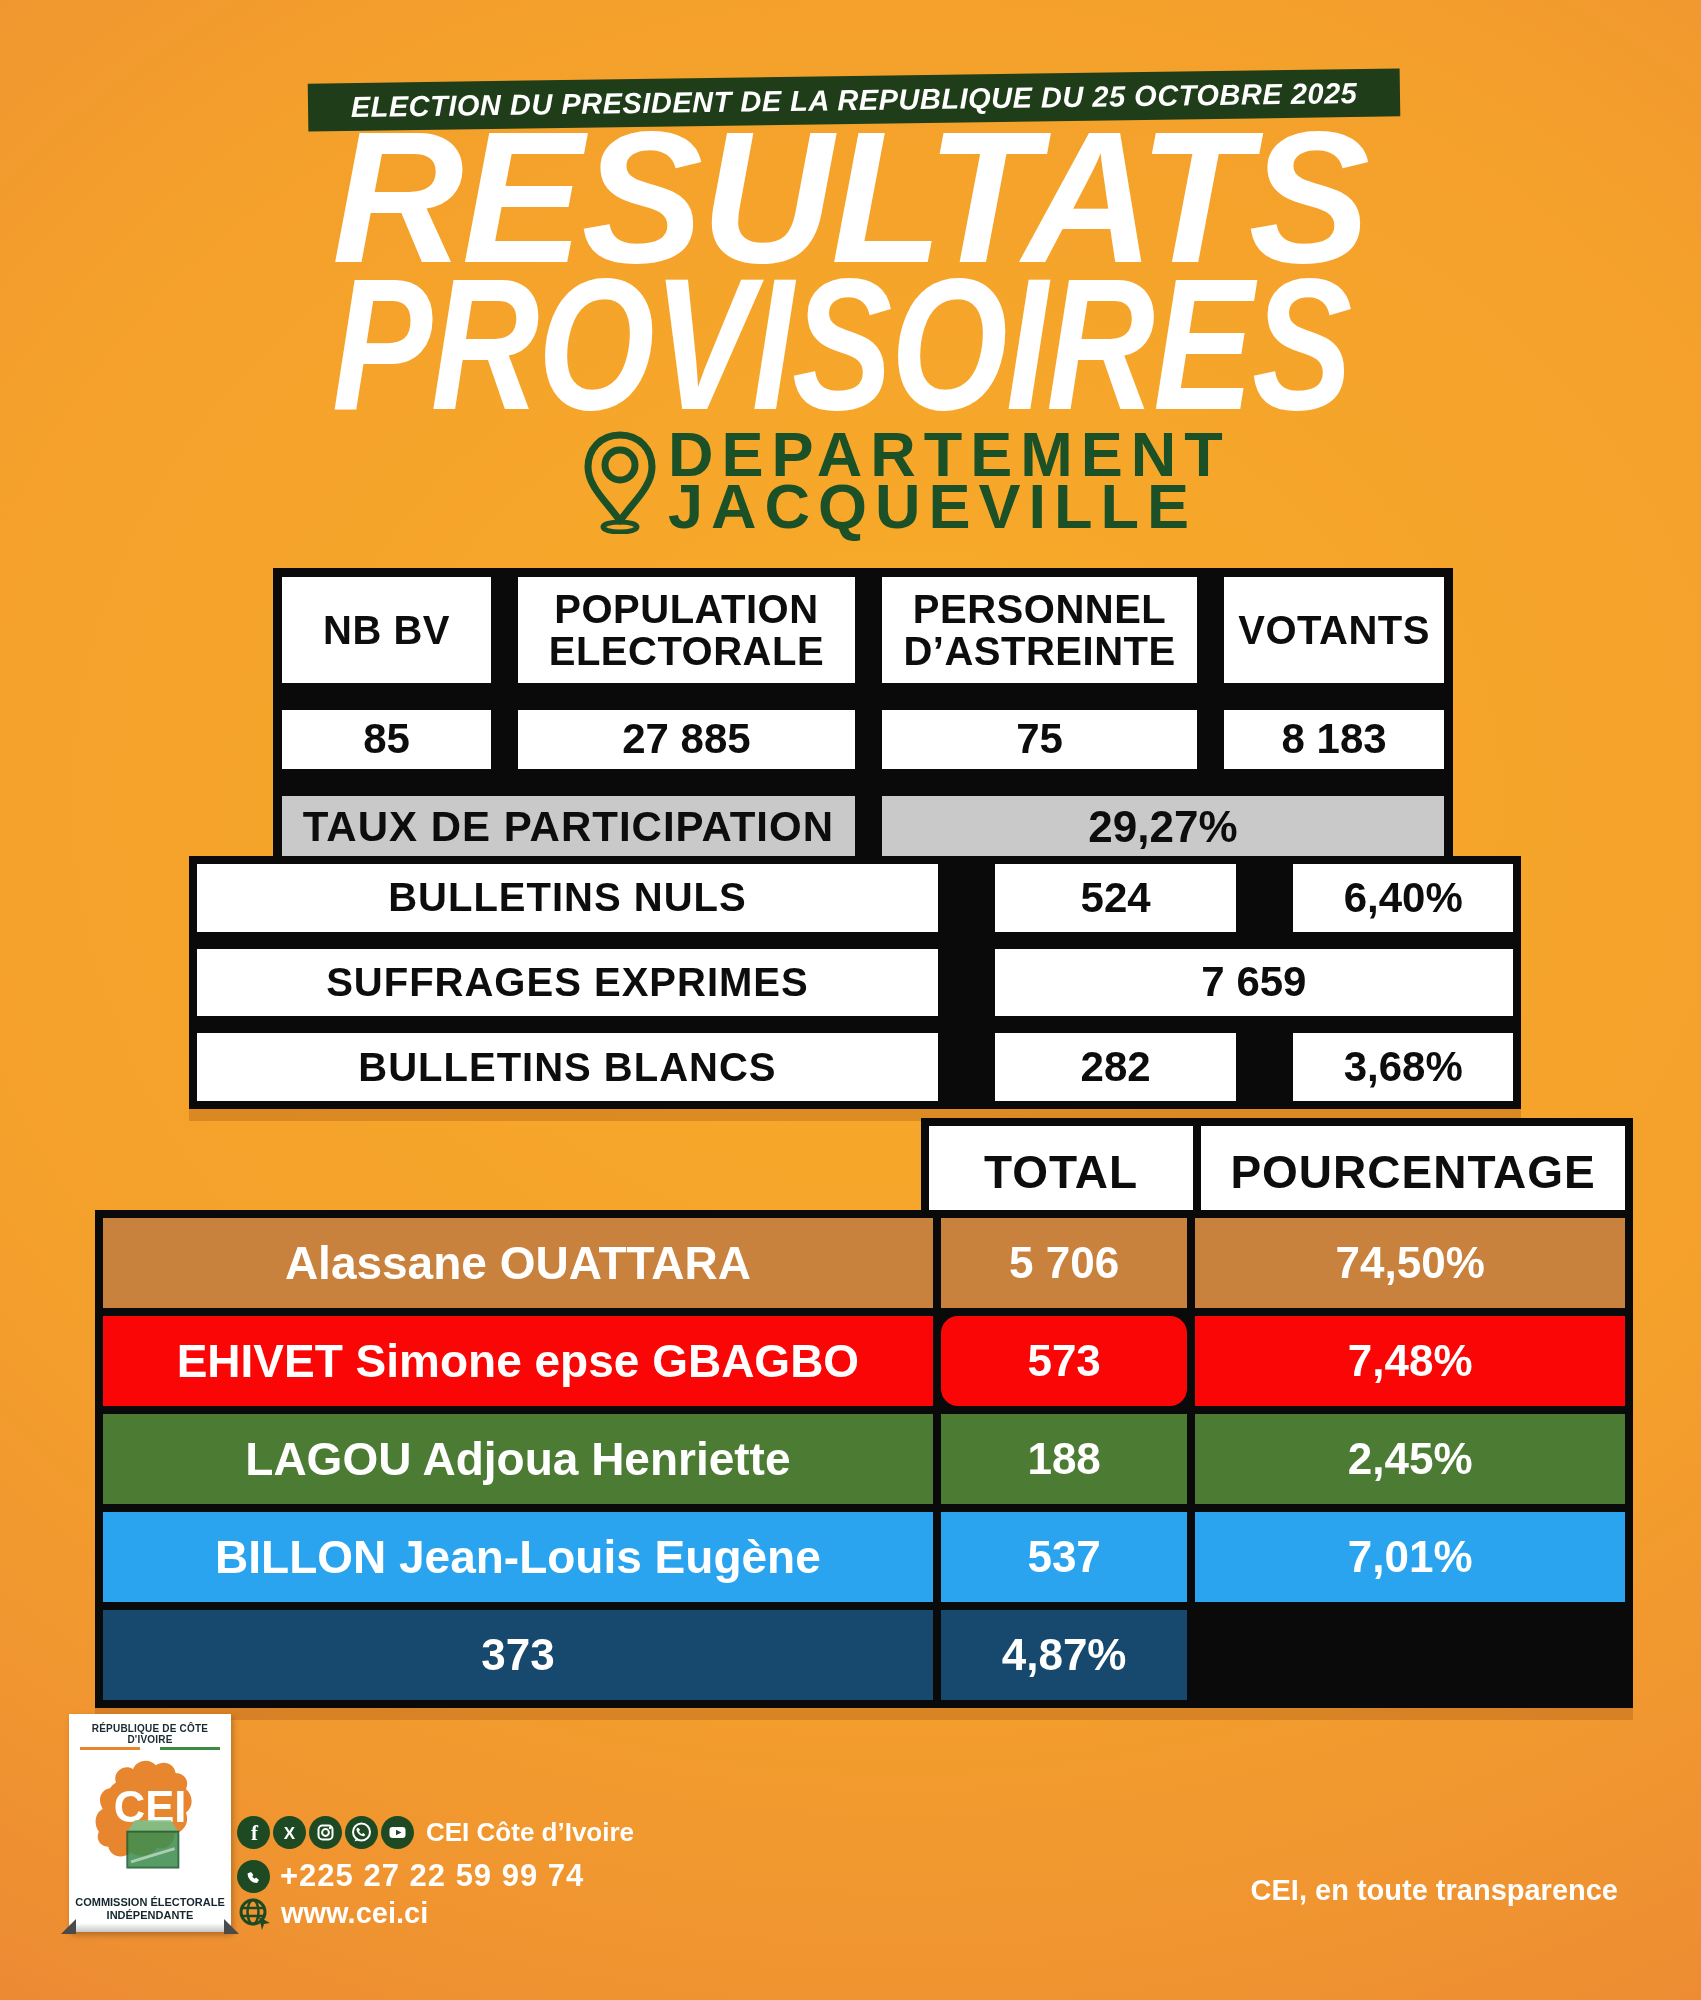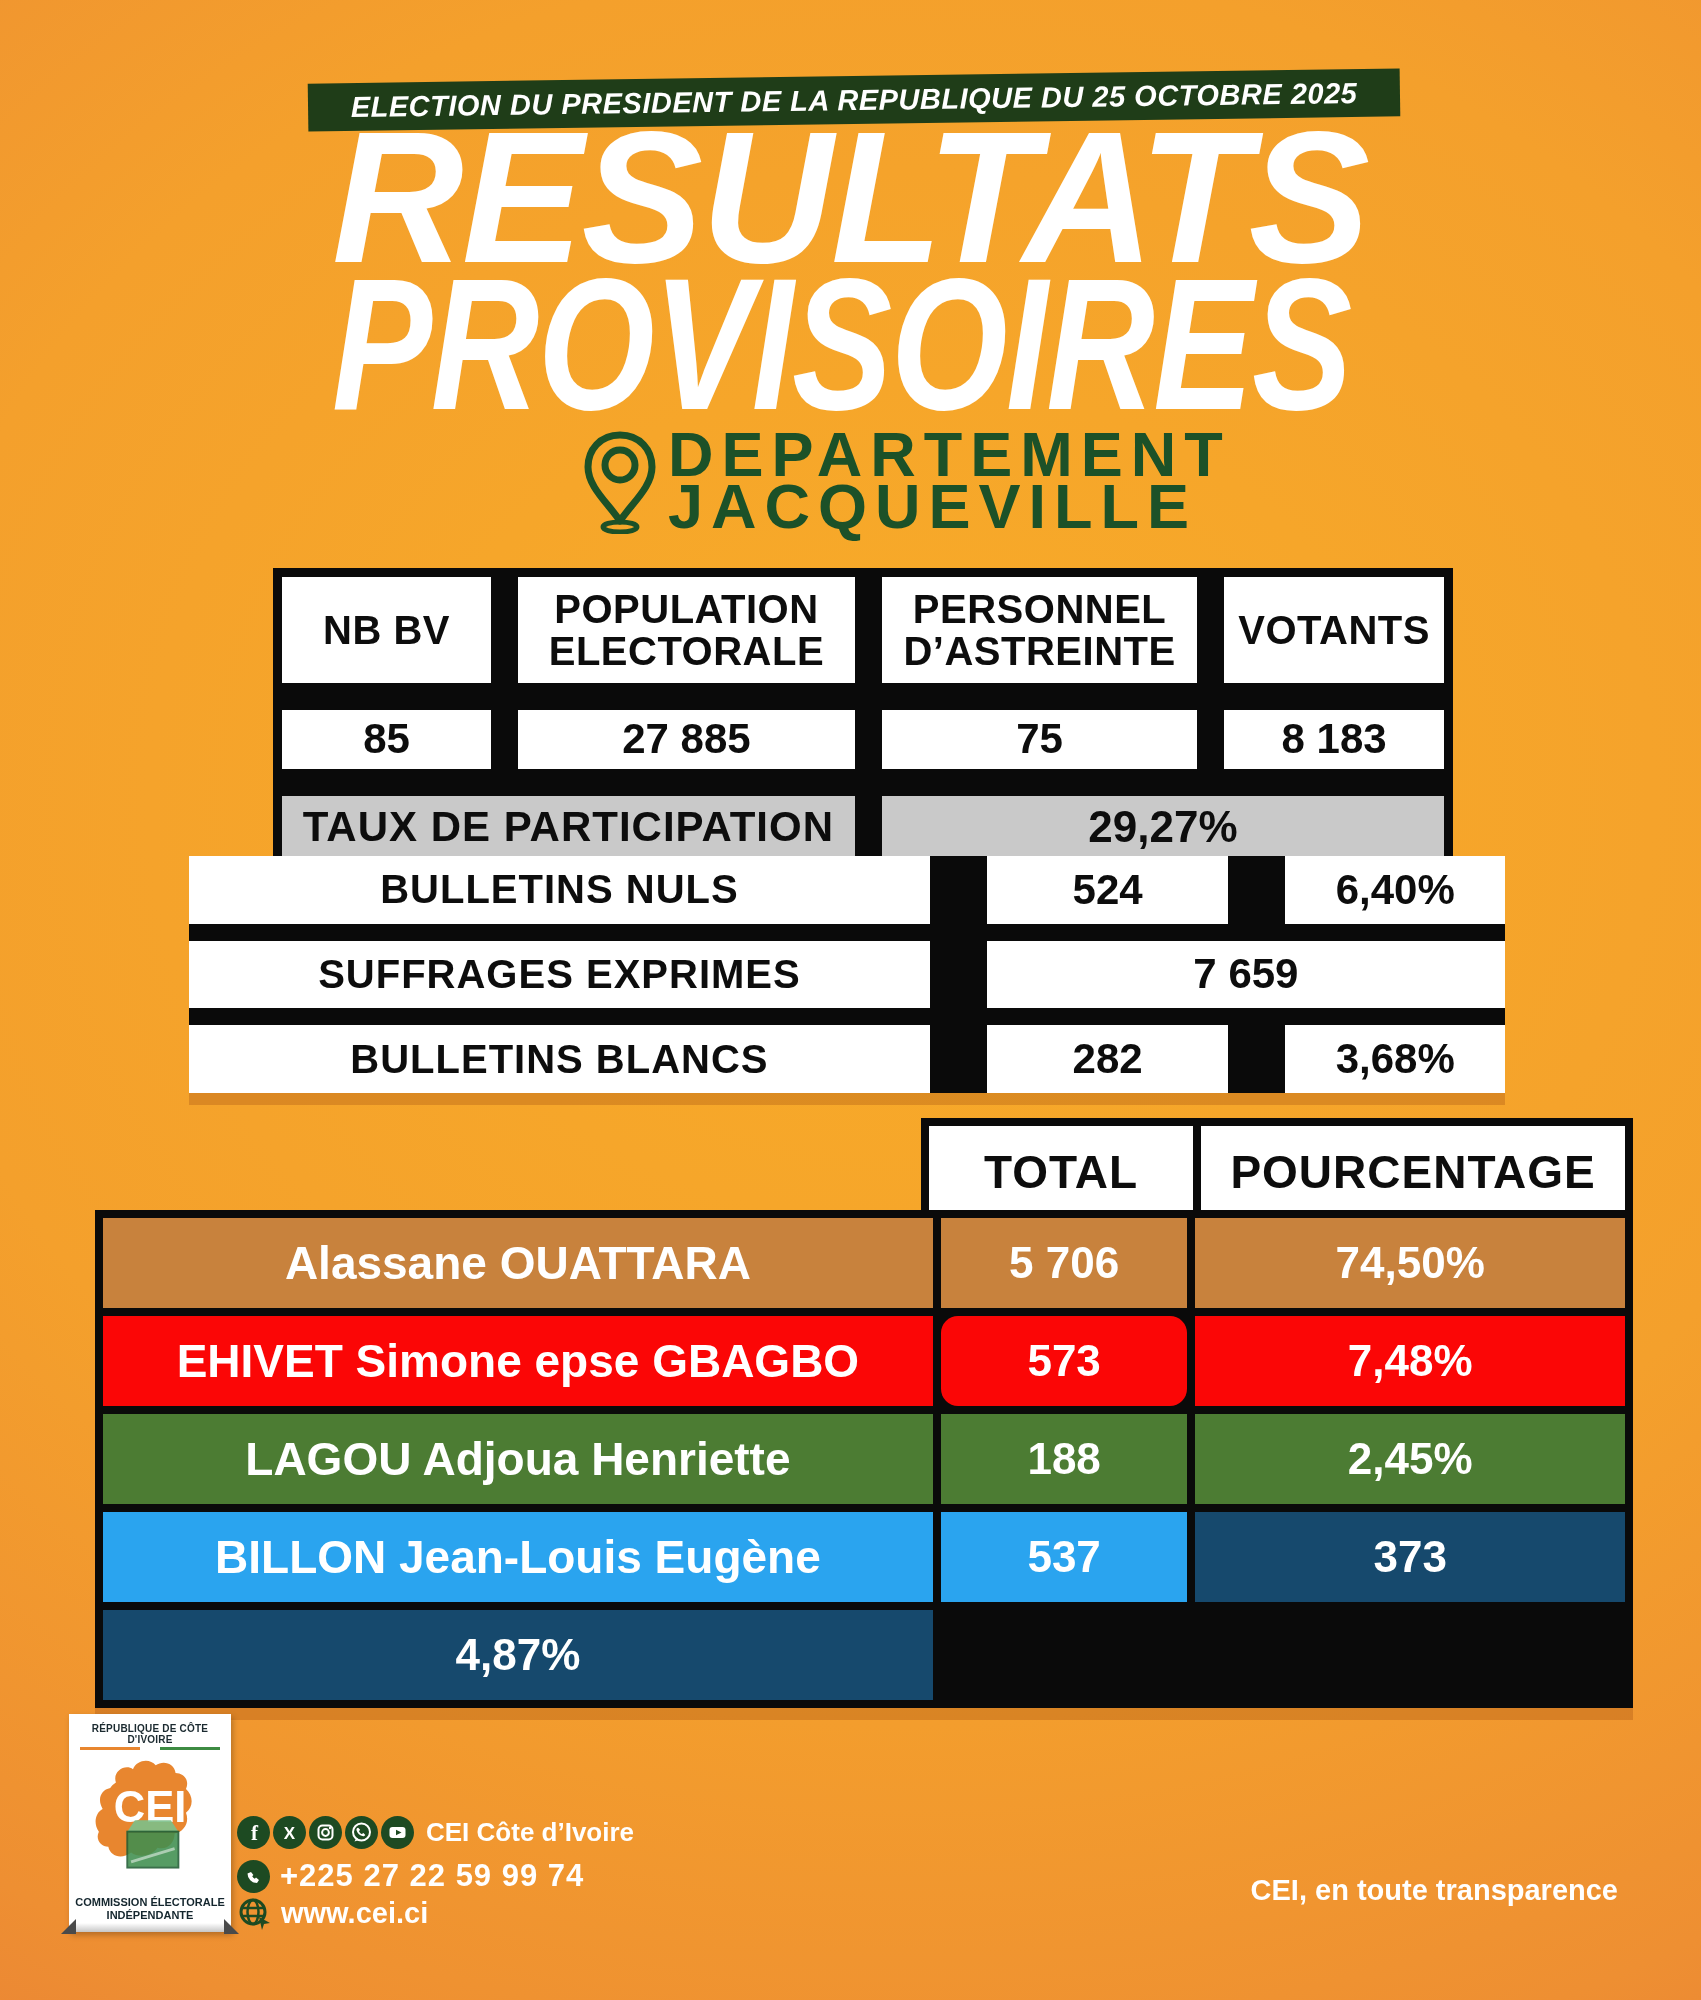--- a/index.html
+++ b/index.html
@@ -43,21 +43,21 @@
   }
   
   #stats{left:273px;top:568px;width:1162px;height:282px;padding:9px;gap:27px;
     grid-template-columns:216fr 348fr 326fr 227fr;grid-template-rows:114fr 64fr 68fr;}
   #stats .hd{font-size:40px;line-height:42px;letter-spacing:.5px;}
   #stats .val{font-size:42px;}
   #stats .taux{background:#C9C9C9;}
   #stats .taux-label{grid-column:1/3;font-size:42px;letter-spacing:1px;}
   #stats .taux-value{grid-column:3/5;font-size:44px;}
   
-  #ballots{left:189px;top:856px;width:1316px;height:237px;gap:17px;
+  #ballots{left:189px;top:856px;width:1316px;height:237px;padding:8px;gap:17px;
     grid-template-columns:742fr 282fr 260fr;grid-template-rows:1fr 1fr 1fr;}
   #ballots .lbl{font-size:40px;letter-spacing:1px;}
   #ballots .val{font-size:42px;margin-left:40px;}
   #ballots .span2{grid-column:2/4;text-align:center;}
   
   #res-head{left:921px;top:1118px;width:696px;height:92px;padding:8px;gap:8px;
     grid-template-columns:258fr 414fr;}
   #res-head .cell{font-size:46px;letter-spacing:1px;}
   
   #res-body{left:95px;top:1210px;width:1522px;height:482px;padding:8px;gap:8px;
@@ -149,20 +149,21 @@
     <div class="cell name" style="background-color: rgb(251, 6, 6);">EHIVET Simone epse GBAGBO</div>
     <div class="cell num" style="background-color: rgb(251, 6, 6); border-radius: 17px;">573</div>
     <div class="cell num" style="background-color: rgb(251, 6, 6);">7,48%</div>
 
     <div class="cell name" style="background-color: rgb(76, 124, 51);">LAGOU Adjoua Henriette</div>
     <div class="cell num" style="background-color: rgb(76, 124, 51);">188</div>
     <div class="cell num" style="background-color: rgb(76, 124, 51);">2,45%</div>
 
     <div class="cell name" style="background-color: rgb(42, 164, 239);">BILLON Jean-Louis Eugène</div>
     <div class="cell num" style="background-color: rgb(42, 164, 239);">537</div>
+    <div class="cell num" style="background-color: rgb(42, 164, 239);">7,01%</div>
 
     <div class="cell num" style="background-color: rgb(22, 73, 109);">373</div>
     <div class="cell num" style="background-color: rgb(22, 73, 109);">4,87%</div>
   </div>
 
   <div class="cei-card">
     <div class="card-country">RÉPUBLIQUE DE CÔTE D'IVOIRE</div>
     <div class="card-bars">
       <i class="bar-orange"></i>
       <i class="bar-green"></i>

